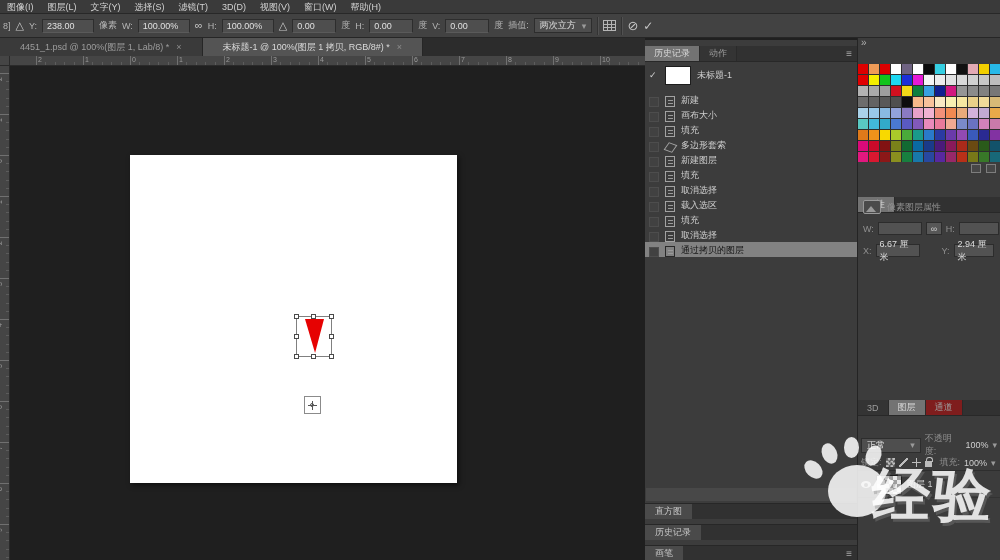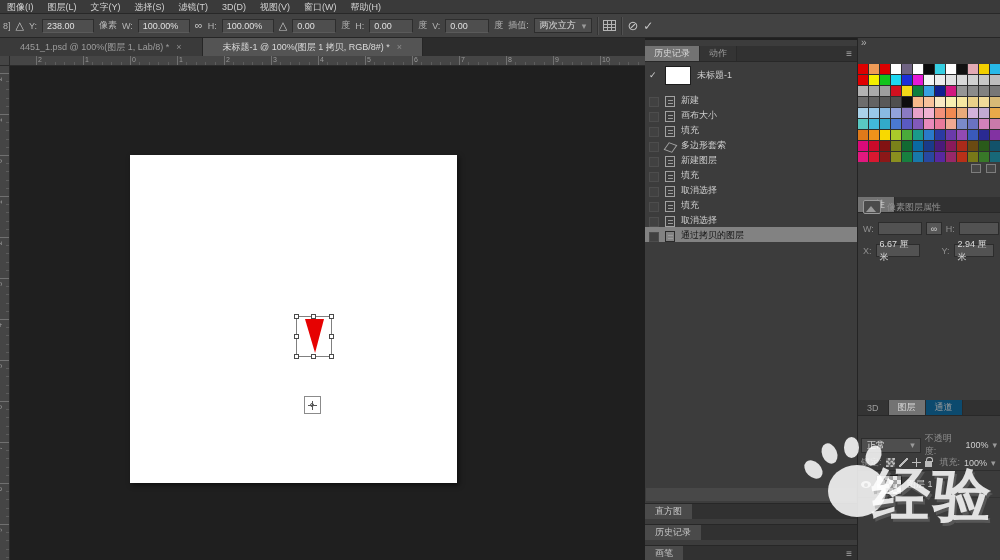--- a/index.html
+++ b/index.html
@@ -296,20 +296,25 @@
         </div>
         <div class="hrow">
           <span class="hslot"></span>
           <span class="hicon"></span>
           <span class="hlabel">填充</span>
         </div>
         <div class="hrow">
           <span class="hslot"></span>
           <span class="hicon"></span>
           <span class="hlabel">取消选择</span>
+        </div>
+        <div class="hrow">
+          <span class="hslot"></span>
+          <span class="hicon"></span>
+          <span class="hlabel">载入选区</span>
         </div>
         <div class="hrow">
           <span class="hslot"></span>
           <span class="hicon"></span>
           <span class="hlabel">填充</span>
         </div>
         <div class="hrow">
           <span class="hslot"></span>
           <span class="hicon"></span>
           <span class="hlabel">取消选择</span>
@@ -477,21 +482,21 @@
       <span class="dimlabel">X:</span>
       <span class="pfield">6.67 厘米</span>
       <span class="dimlabel" style="margin-left:18px">Y:</span>
       <span class="pfield" style="width:40px">2.94 厘米</span>
     </div>
 
 
     <div class="tabstrip" id="layers-tabstrip">
       <div class="ptab" style="background:#343434">3D</div>
       <div class="ptab active">图层</div>
-      <div class="ptab" style="background:#0c4a6e">通道</div>
+      <div class="ptab" style="background:#7f1d1d">通道</div>
     </div>
     <div id="blend-row">
       <span class="dropdown" style="width:62px;justify-content:space-between">
         <span>正常</span>
         <span style="color:#9a9a9a">▾</span>
       </span>
       <span class="dimlabel">不透明度:</span>
       <span>100%</span>
       <span style="color:#9a9a9a">▾</span>
     </div>

